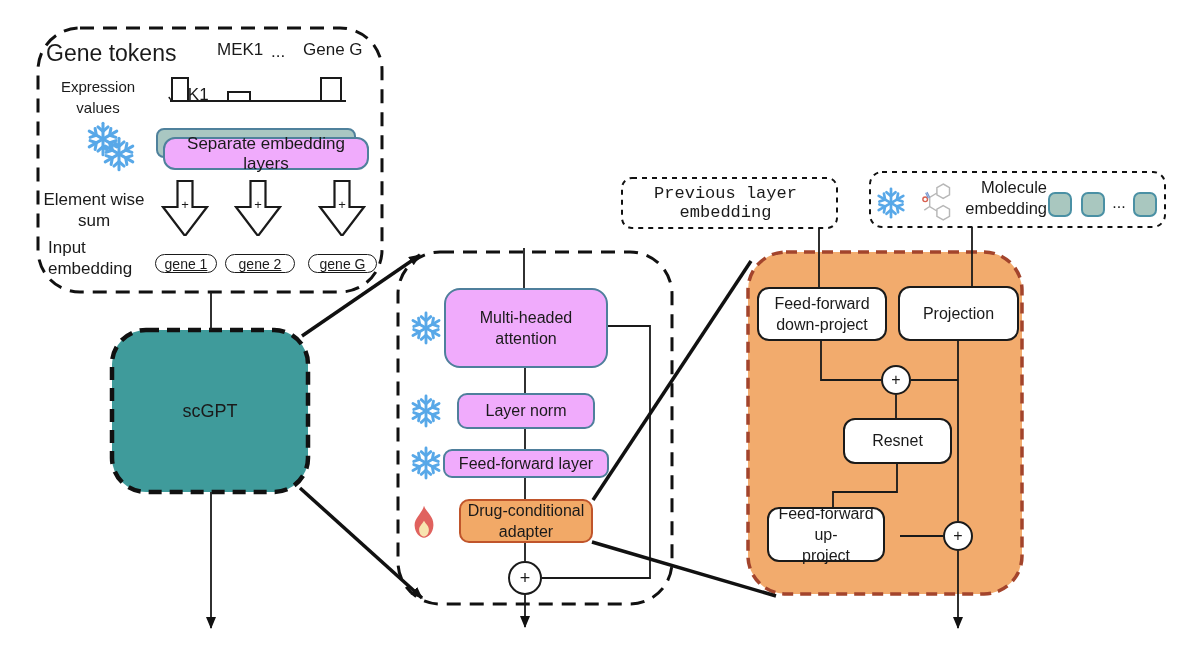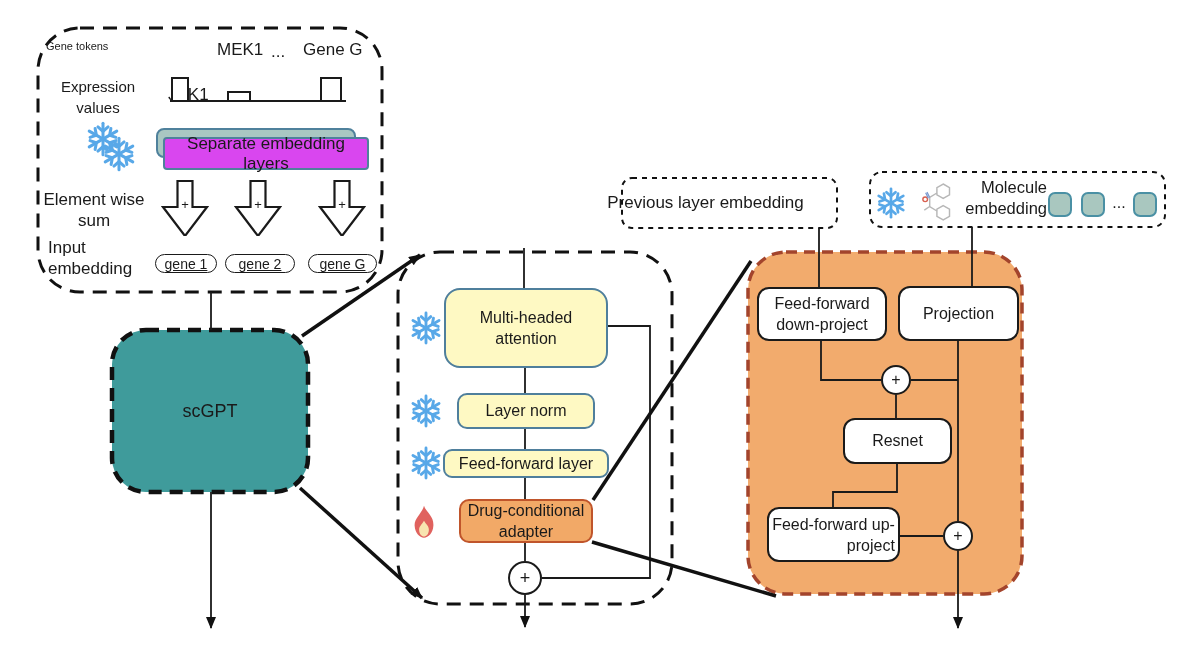--- a/index.html
+++ b/index.html
@@ -7,86 +7,86 @@
   #canvas{position:relative;width:1200px;height:663px;background:#ffffff;overflow:hidden;}
   svg.layer{position:absolute;left:0;top:0;width:1200px;height:663px;}
   #bg-layer{z-index:1;}
   #line-layer{z-index:2;pointer-events:none;}
   .abs{position:absolute;z-index:3;}
   .lbl{white-space:nowrap;}
   .center{display:flex;align-items:center;justify-content:center;text-align:center;}
   .twoline span{display:block;line-height:21px;}
 
   
-  #gene-tokens{left:46px;top:40px;font-size:11px;}
+  #gene-tokens{left:46px;top:40px;font-size:23px;}
   #tok-0{left:168px;top:40px;font-size:17px;margin-top:45px;}
   #tok-1{left:217px;top:40px;font-size:17px;}
   #tok-2{left:271px;top:42px;font-size:17px;}
   #tok-3{left:303px;top:40px;font-size:17px;}
   #expr-label{left:42px;top:76px;width:112px;font-size:15px;}
   #bars-baseline{left:170px;top:100px;width:176px;height:2px;background:#1a1a1a;}
   .bar{background:#ffffff;border:2px solid #1a1a1a;box-sizing:border-box;}
   #bar-0{left:171px;top:77px;width:18px;height:25px;}
   #bar-1{left:227px;top:91px;width:24px;height:11px;}
   #bar-2{left:320px;top:77px;width:22px;height:25px;}
   #emb-back{left:156px;top:128px;width:200px;height:30px;border-radius:8px;
             background:#a9c7c2;border:2px solid #4f819c;box-sizing:border-box;}
-  #emb-front{left:163px;top:137px;width:206px;height:33px;border-radius:4px;
-             background:#d946ef;border:2px solid #4f819c;box-sizing:border-box;font-size:17px;}
+  #emb-front{left:163px;top:137px;width:206px;height:33px;border-radius:12px;
+             background:#f0abfc;border:2px solid #4f819c;box-sizing:border-box;font-size:17px;}
   .harrow{width:50px;height:56px;}
   #arrow-0{left:160px;top:180px;} #arrow-1{left:233px;top:180px;} #arrow-2{left:317px;top:180px;}
   .arrow-plus{width:50px;text-align:center;font-size:13px;z-index:4;position:absolute;}
   #aplus-0{left:160px;top:197px;} #aplus-1{left:233px;top:197px;} #aplus-2{left:317px;top:197px;}
   #elementwise{left:38px;top:189px;width:112px;font-size:17px;}
   #inputemb{left:48px;top:237px;width:110px;font-size:17px;}
   .pill{border:1.5px solid #1a1a1a;border-radius:10px;font-size:14px;box-sizing:border-box;}
   .pill span{text-decoration:underline;}
   #pill-0{left:155px;top:254px;width:62px;height:19px;}
   #pill-1{left:225px;top:254px;width:70px;height:19px;}
   #pill-2{left:308px;top:254px;width:69px;height:19px;}
 
   
   #scgpt-label{left:112px;top:330px;width:196px;height:162px;font-size:18px;}
 
   
-  .tealbox{background:#fef9c3;border:2px solid #4f7f9c;box-sizing:border-box;font-size:16px;}
+  .tealbox{background:#f0abfc;border:2px solid #4f7f9c;box-sizing:border-box;font-size:16px;}
   #mha{left:444px;top:288px;width:164px;height:80px;border-radius:16px;}
   #ln{left:457px;top:393px;width:138px;height:36px;border-radius:10px;}
   #ff{left:443px;top:449px;width:166px;height:29px;border-radius:9px;}
   #adapter{left:459px;top:499px;width:134px;height:44px;border-radius:10px;
            background:#f2a967;border:2.5px solid #c0552b;box-sizing:border-box;font-size:16px;}
   .pluscircle{background:#ffffff;border:2px solid #1a1a1a;border-radius:50%;
               box-sizing:border-box;font-size:18px;}
   #plus-b{left:508px;top:561px;width:34px;height:34px;}
   .sficon{position:absolute;z-index:3;}
   #sf-a1{left:84px;top:120px;width:38px;height:38px;}
   #sf-a2{left:100px;top:135px;width:38px;height:38px;}
   #sf-m{left:874px;top:186px;width:34px;height:34px;}
   #sf-1{left:408px;top:310px;width:36px;height:36px;}
   #sf-2{left:408px;top:393px;width:36px;height:36px;}
   #sf-3{left:408px;top:445px;width:36px;height:36px;}
   #fire-1{left:409px;top:503px;width:30px;height:38px;}
   #mol-1{left:918px;top:180px;width:36px;height:44px;}
 
   
-  #prevlayer{left:598px;top:178px;width:215px;height:50px;font-size:17px;}
+  #prevlayer{left:618px;top:178px;width:215px;height:50px;font-size:17px;font-family:Liberation Mono, monospace;}
   #moltext{left:953px;top:177px;width:94px;font-size:16.5px;}
   .sq{background:#a9c7bf;border:2px solid #4a90a4;border-radius:7px;box-sizing:border-box;}
   #sq-0{left:1048px;top:192px;width:24px;height:25px;}
   #sq-1{left:1081px;top:192px;width:24px;height:25px;}
   #sq-dots{left:1108px;top:194px;width:22px;text-align:center;font-size:16px;}
   #sq-2{left:1133px;top:192px;width:24px;height:25px;}
 
   
   .whitebox{background:#ffffff;border:2px solid #1a1a1a;box-sizing:border-box;
             border-radius:12px;font-size:16px;}
   #dp{left:757px;top:287px;width:130px;height:54px;}
   #proj{left:898px;top:286px;width:121px;height:55px;}
   #resnet{left:843px;top:418px;width:109px;height:46px;}
-  #up{left:767px;top:507px;width:133px;height:55px;text-align:right;}
+  #up{left:767px;top:507px;width:118px;height:55px;}
   #plus-c1{left:881px;top:365px;width:30px;height:30px;font-size:16px;}
   #plus-c2{left:943px;top:521px;width:30px;height:30px;font-size:16px;}
 </style>
 </head>
 <body>
 
 <div id="canvas">
 
   <svg width="0" height="0" style="position:absolute">
     <defs>

